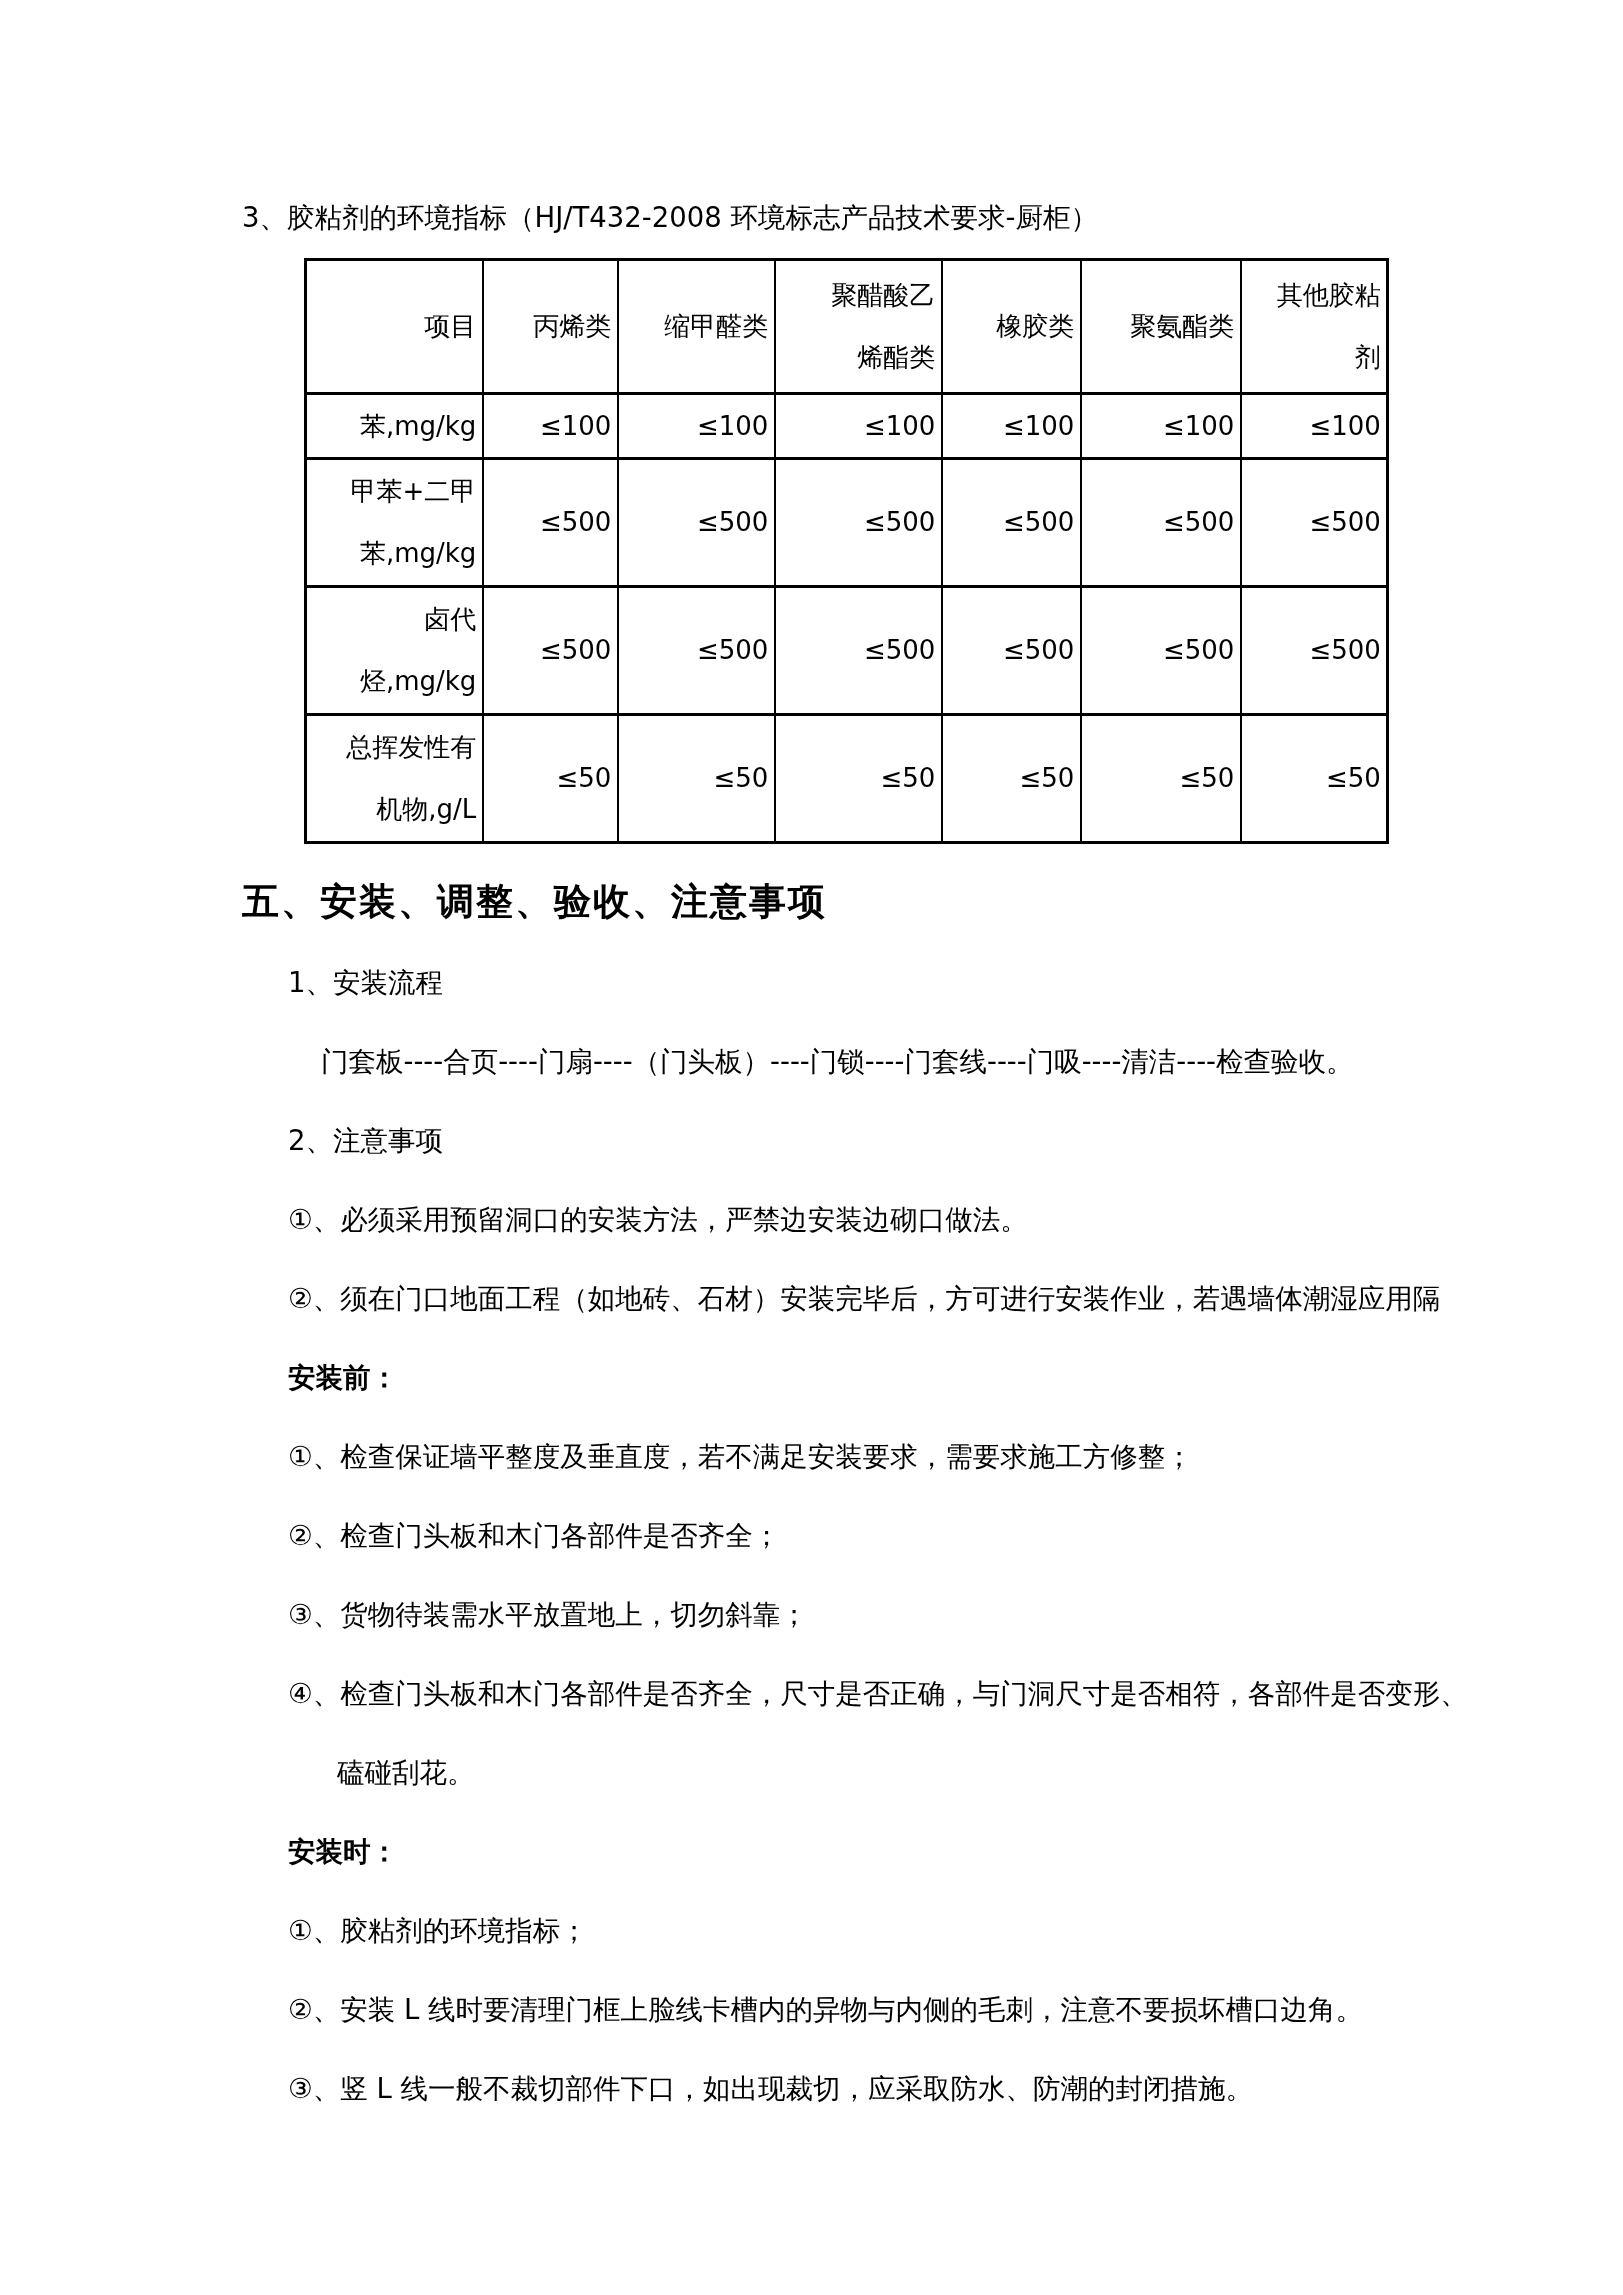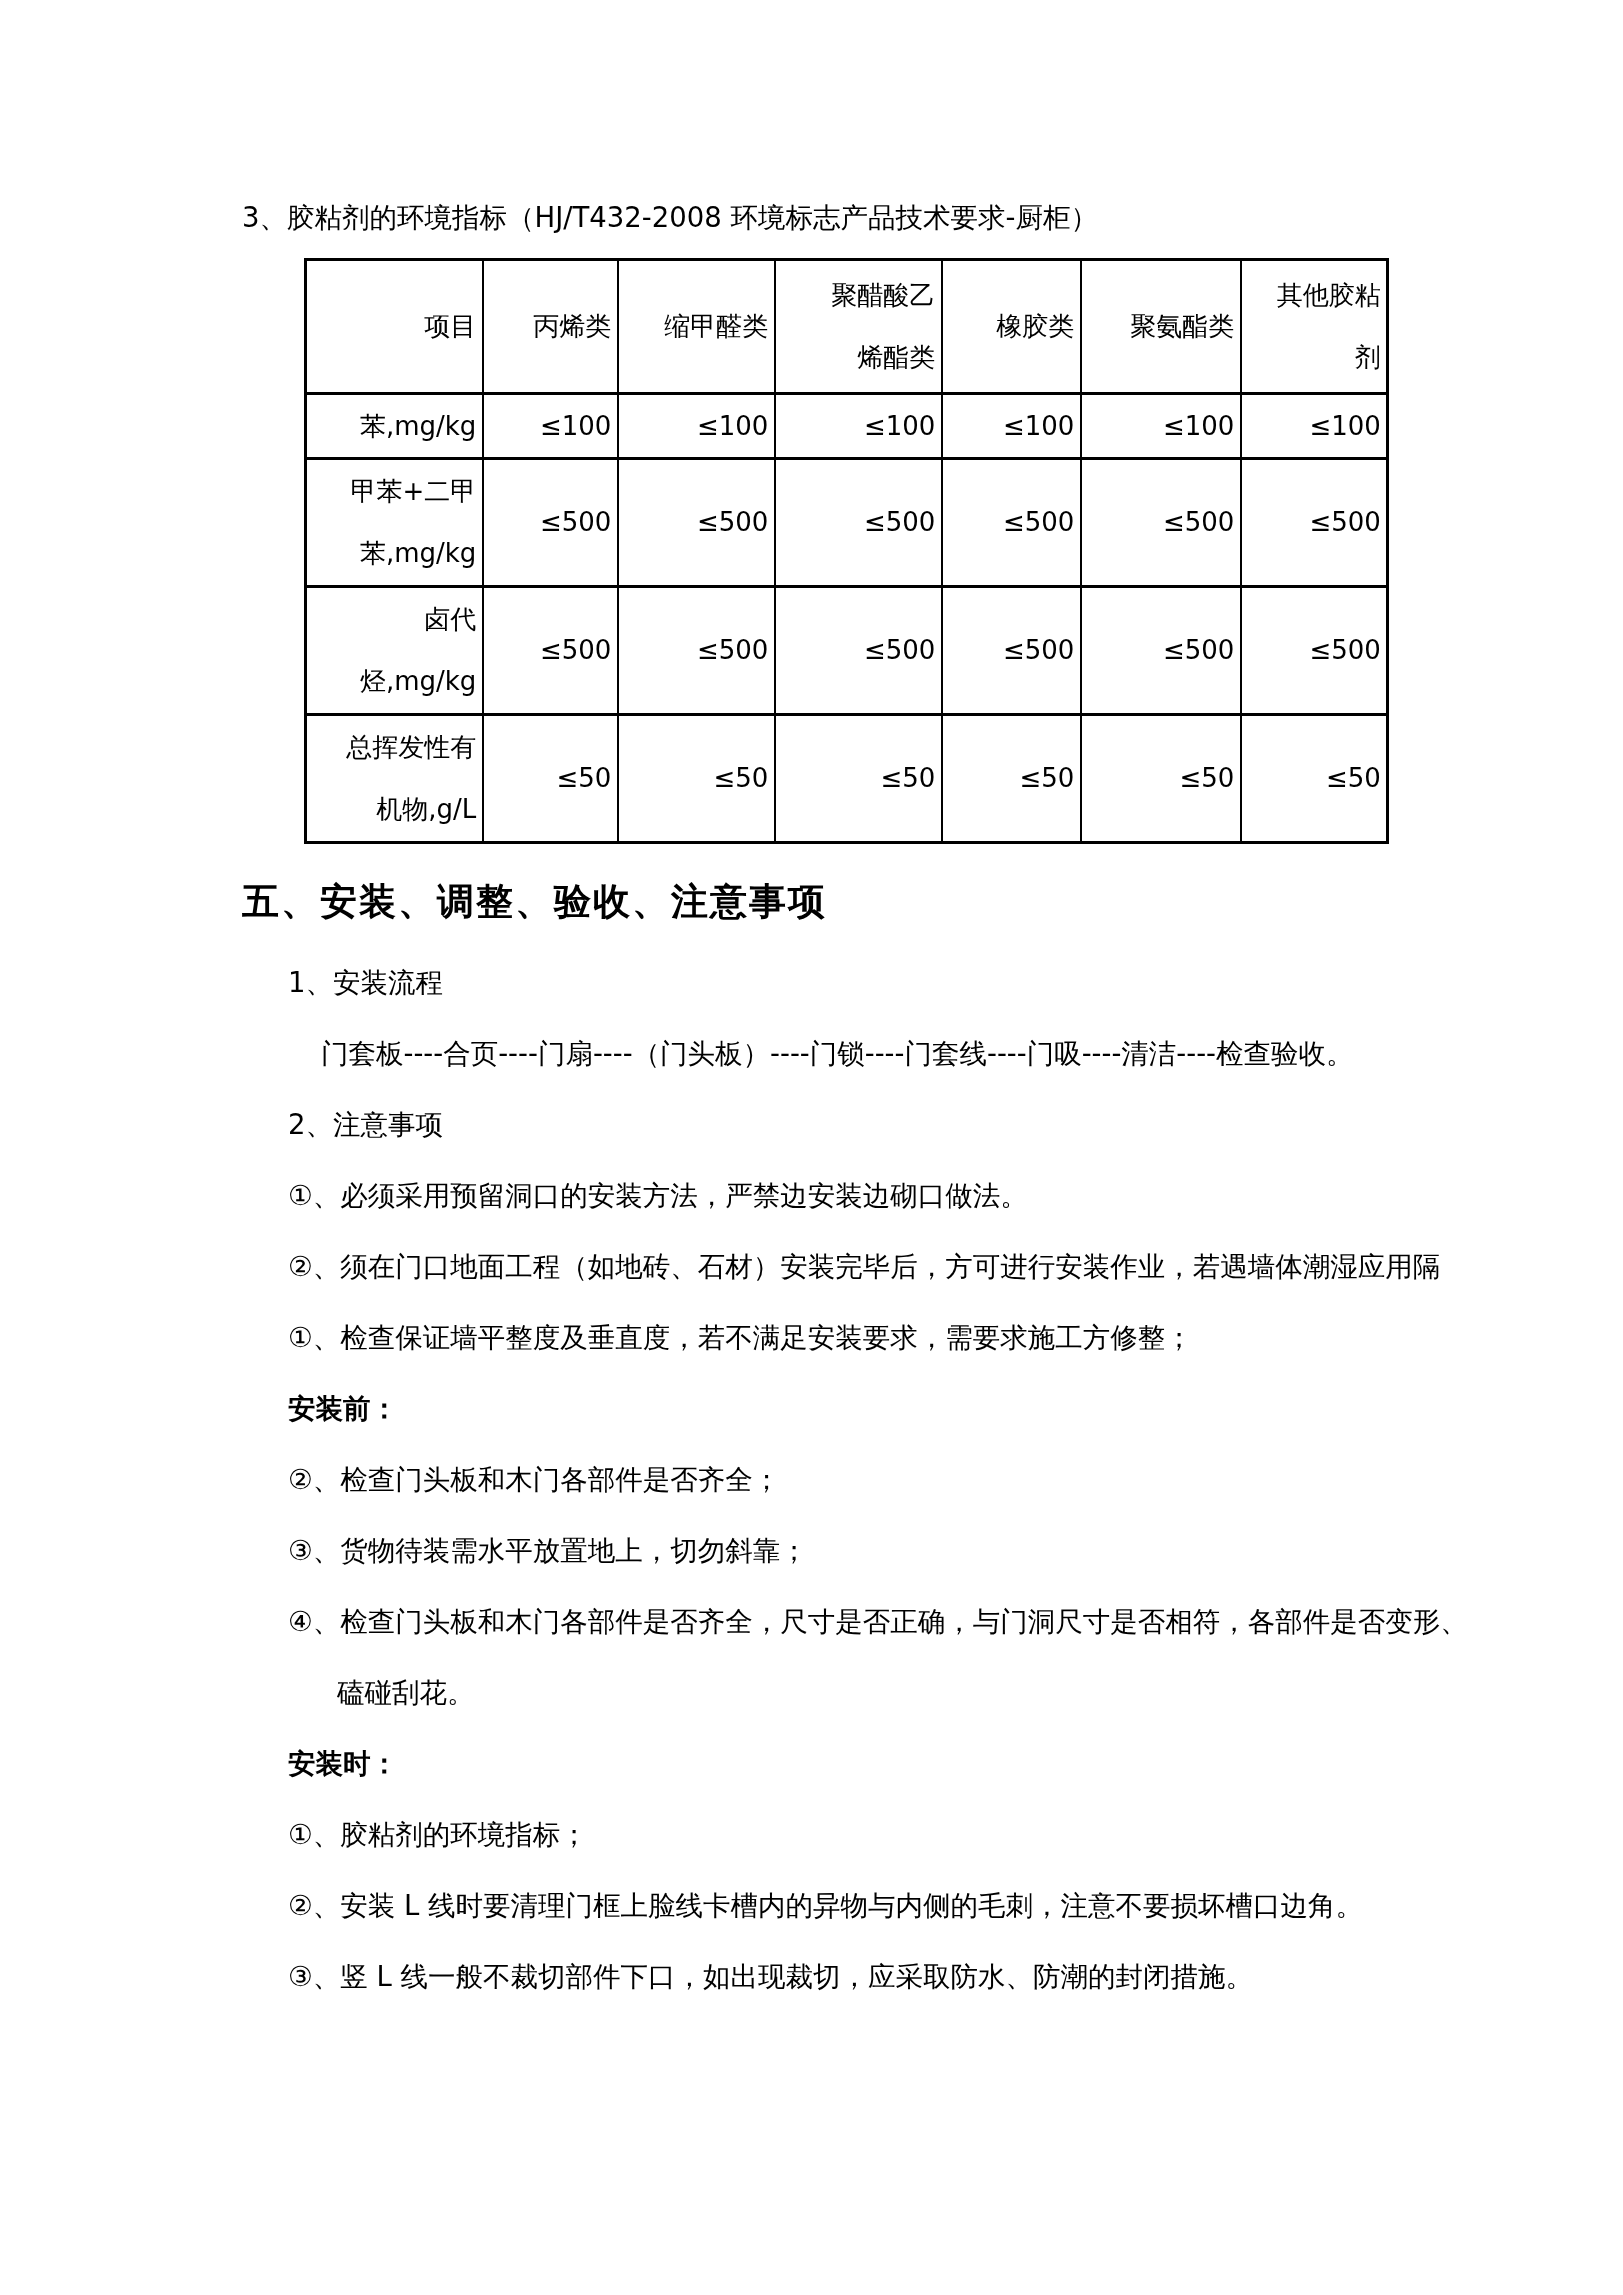--- a/index.html
+++ b/index.html
@@ -23,21 +23,21 @@
     padding:0 5.2px 0 17px;box-sizing:border-box;
     overflow:hidden;
   }
   tr.h-head{height:134px;}
   tr.h-tall{height:128px;}
   tr.h-short{height:65px;}
   .sec5-heading{
     font-size:37px;font-weight:bold;line-height:62px;
     margin:27.5px 0 14.4px 0;letter-spacing:2px;
   }
-  .bp{font-size:27.5px;line-height:71px;margin:0;font-weight:normal;}
+  .bp{font-size:27.5px;line-height:71px;margin:8px;font-weight:normal;}
   .ind1{margin-left:46px;}
   .ind2{margin-left:79px;}
   .ind3{margin-left:95px;}
   .bold{font-weight:bold;}
 </style>
 </head>
 <body>
 
 <div class="page">
 
@@ -109,22 +109,22 @@
 
   <h1 class="sec5-heading">五、安装、调整、验收、注意事项</h1>
 
   <p class="bp ind1">1、安装流程</p>
   <p class="bp ind2">门套板----合页----门扇----（门头板）----门锁----门套线----门吸----清洁----检查验收。</p>
 
   <p class="bp ind1">2、注意事项</p>
   <p class="bp ind1">①、必须采用预留洞口的安装方法，严禁边安装边砌口做法。</p>
   <p class="bp ind1">②、须在门口地面工程（如地砖、石材）安装完毕后，方可进行安装作业，若遇墙体潮湿应用隔</p>
 
+  <p class="bp ind1 bold">安装前：</p>
   <p class="bp ind1">①、检查保证墙平整度及垂直度，若不满足安装要求，需要求施工方修整；</p>
-  <p class="bp ind1 bold">安装前：</p>
   <p class="bp ind1">②、检查门头板和木门各部件是否齐全；</p>
   <p class="bp ind1">③、货物待装需水平放置地上，切勿斜靠；</p>
   <p class="bp ind1">④、检查门头板和木门各部件是否齐全，尺寸是否正确，与门洞尺寸是否相符，各部件是否变形、</p>
   <p class="bp ind3">磕碰刮花。</p>
 
   <p class="bp ind1 bold">安装时：</p>
   <p class="bp ind1">①、胶粘剂的环境指标；</p>
   <p class="bp ind1">②、安装 L 线时要清理门框上脸线卡槽内的异物与内侧的毛刺，注意不要损坏槽口边角。</p>
   <p class="bp ind1">③、竖 L 线一般不裁切部件下口，如出现裁切，应采取防水、防潮的封闭措施。</p>
 

